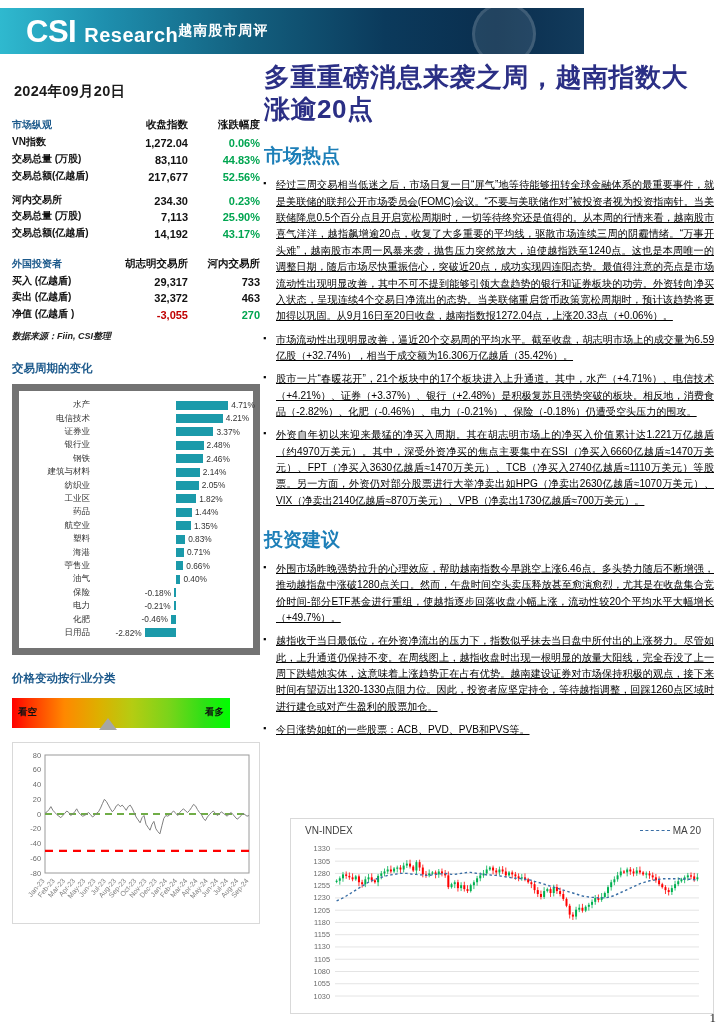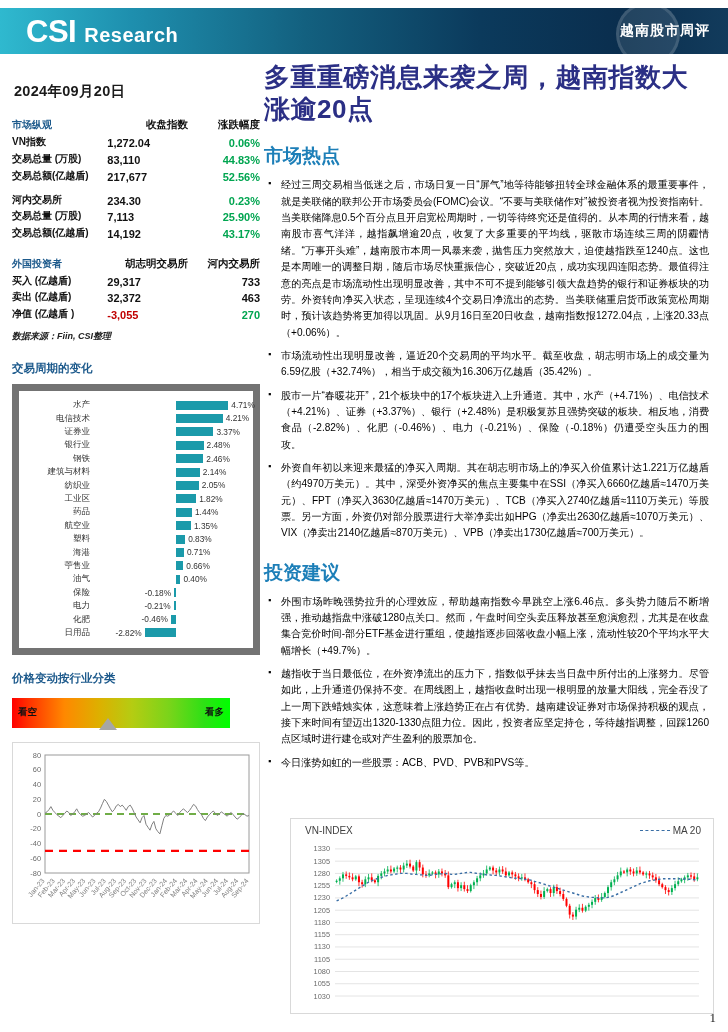--- a/index.html
+++ b/index.html
@@ -7,23 +7,23 @@
   body {
     width: 728px; height: 1032px;
     background: #ffffff;
     font-family: "Liberation Sans", "DejaVu Sans", sans-serif;
     position: relative;
     overflow: hidden;
   }
 
   
   .header {
-    position:absolute; left:0; top:8px; width:728px; height:48px;
+    position:absolute; left:0; top:8px; width:584px; height:48px;
     background: linear-gradient(90deg,#2fb9cf 0%, #1e8fae 18%, #13607f 42%, #0b3a5c 66%, #0a2e4e 85%, #123b5c 100%);
-    display:flex; align-items:center; justify-content:space-between;
+    display:flex; align-items:center; 
     padding: 0 18px 0 26px;
     border-bottom: 2px solid #ffffff;
   }
   .header::after{
     content:""; position:absolute; right:48px; top:-6px; width:58px; height:58px;
     border-radius:50%; background:rgba(255,255,255,0.10);
     border:3px solid rgba(255,255,255,0.12);
   }
   .logo { display:flex; align-items:baseline; gap:8px; z-index:2;}
   .logo .csi { color:#ffffff; font-size:31px; font-weight:bold; letter-spacing:-0.5px; line-height:1;}
@@ -32,21 +32,21 @@
 
   
   .left-col { position:absolute; left:12px; top:70px; width:248px; }
 
   .report-date { font-size:14.5px; font-weight:bold; color:#1a1a1a; margin:12px 0 16px 2px; letter-spacing:0.3px;}
 
   .tbl-title { color:#1d5a8c; font-weight:bold; font-size:12px; }
   .mkt-table { width:100%; border-collapse:collapse; font-size:10.5px; color:#111; }
   .mkt-table td { padding:1.4px 0; vertical-align:bottom; white-space:nowrap; }
   .mkt-table td.lbl { text-align:left; font-weight:bold; font-size:10px;}
-  .mkt-table td.val { font-weight:bold; font-size:11px; padding-right:10px;}
+  .mkt-table td.val { text-align:right; font-weight:bold; font-size:11px; padding-right:10px;}
   .mkt-table td.chg { text-align:right; font-weight:bold; font-size:11px; width:62px;}
   .mkt-table td.hd  { text-align:right; font-weight:bold; font-size:10.5px; padding-right:10px;}
   .mkt-table td.hd2 { text-align:right; font-weight:bold; font-size:10.5px; }
   .pos { color:#00a550; }
   .neg { color:#c00000; }
   .spacer td { height:7px; padding:0; }
 
   .src-note { font-size:9px; font-style:italic; font-weight:bold; color:#222; margin-top:7px; }
 
   .section-label { color:#1d5a8c; font-weight:bold; font-size:11.5px; margin:18px 0 8px 0;}
@@ -73,21 +73,21 @@
     border-bottom:12px solid #a6a6a6; transform:translateX(-50%);
   }
 
   
   .ll-chart { margin-top:14px; border:1px solid #d9d9d9; background:#fff; width:248px; height:182px; position:relative; }
 
   
   .right-col { position:absolute; left:258px; top:56px; width:462px; padding:0 6px 0 4px; }
   .doc-title { color:#2b2f85; font-size:26px; font-weight:bold; line-height:1.22; letter-spacing:0.5px; margin:6px 0 0 2px;}
   .h2 { color:#1d7fb8; font-size:19px; font-weight:bold; margin:18px 0 8px 2px; }
-  ul.bullets { list-style:none; margin:5px; padding:0; }
+  ul.bullets { list-style:none; margin:0; padding:0;text-decoration:underline; }
   ul.bullets li { position:relative; padding-left:14px; margin-bottom:7px; font-size:10.1px; line-height:1.62; color:#000; text-align:justify;}
   ul.bullets li::before { content:"▪"; position:absolute; left:1px; top:-1px; font-size:9px; color:#000;}
 
   
   .vn-chart { position:absolute; left:290px; top:818px; width:424px; height:196px; border:1px solid #d9d9d9; background:#fff;}
   .vn-head { display:flex; justify-content:space-between; align-items:center; padding:6px 12px 0 14px; font-size:10px; color:#404040;}
   .ma-legend { display:flex; align-items:center; gap:3px; font-size:10px; color:#404040;}
   .ma-dash { width:30px; height:0; border-top:1.6px dashed #3a6ea5; display:inline-block;}
 
   .page-num { position:absolute; right:12px; bottom:6px; font-size:13px; color:#222; font-family:"Liberation Serif", serif;}

